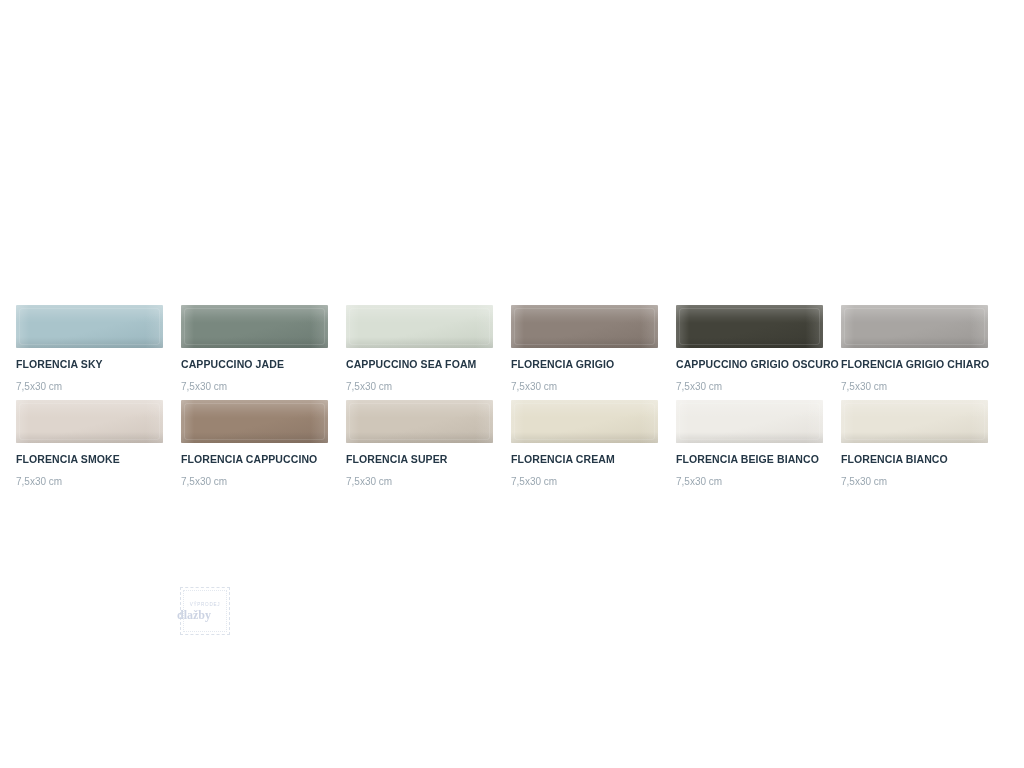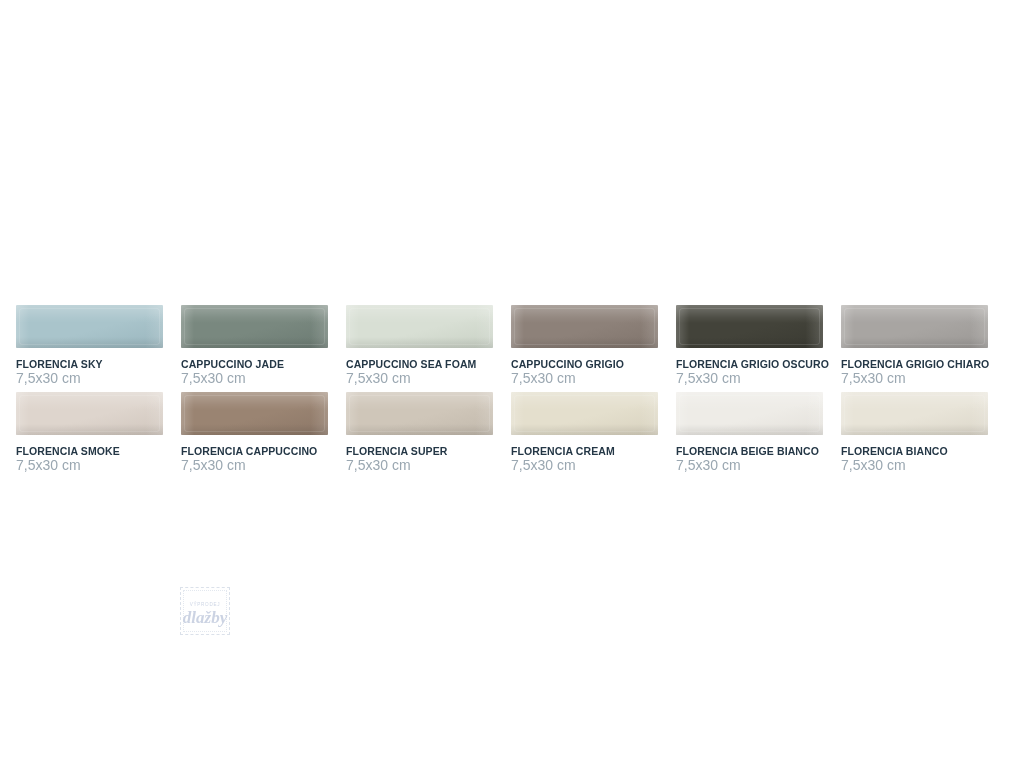--- a/index.html
+++ b/index.html
@@ -101,22 +101,22 @@
     margin-top: 10px;
     font-size: 10.5px;
     font-weight: bold;
     letter-spacing: 0.1px;
     color: #243746;
     white-space: nowrap;
     line-height: 12px;
   }
 
   .product-size {
-    margin-top: 3px;
-    font-size: 14px;
+    margin-top: 11px;
+    font-size: 10px;
     color: #9aa7b1;
     line-height: 11px;
     white-space: nowrap;
   }
 
   
   #watermark-logo {
     position: absolute;
     left: 177px;
     top: 584px;
@@ -149,23 +149,21 @@
     font-size: 4.6px;
     letter-spacing: 0.7px;
     color: #9daccb;
     font-family: "Liberation Sans", sans-serif;
   }
   #watermark-logo .logo-text-main {
     position: absolute;
     left: 0;
     right: 0;
     top: 24px;
-    text-align: center;
-    font-size: 17px;
-    font-style: italic;
+    font-size: 12px;
     font-weight: bold;
     color: #9aa9c8;
     font-family: "Liberation Serif", serif;
   }
 </style>
 </head>
 <body>
 
 <div id="page">
 
@@ -208,33 +206,33 @@
       </div>
       <div class="product-card">
         <div class="swatch-wrap">
           <div class="swatch" style="background: linear-gradient(165deg, rgb(141, 129, 121) 0%, rgb(141, 129, 121) 55%, rgb(128, 116, 108) 100%);">
             <div class="sheen-top"></div>
             <div class="sheen-bottom"></div>
             <div class="sheen-edge"></div>
             <div class="sheen-inner"></div>
           </div>
         </div>
-        <div class="product-name">CAPPUCCINO GRIGIO</div>
+        <div class="product-name">FLORENCIA GRIGIO</div>
         <div class="product-size">7,5x30 cm</div>
       </div>
       <div class="product-card">
         <div class="swatch-wrap">
           <div class="swatch" style="background: linear-gradient(165deg, rgb(67, 67, 58) 0%, rgb(67, 67, 58) 55%, rgb(58, 58, 50) 100%);">
             <div class="sheen-top"></div>
             <div class="sheen-bottom"></div>
             <div class="sheen-edge"></div>
             <div class="sheen-inner"></div>
           </div>
         </div>
-        <div class="product-name">FLORENCIA GRIGIO OSCURO</div>
+        <div class="product-name">CAPPUCCINO GRIGIO OSCURO</div>
         <div class="product-size">7,5x30 cm</div>
       </div>
       <div class="product-card">
         <div class="swatch-wrap">
           <div class="swatch" style="background: linear-gradient(165deg, rgb(168, 165, 162) 0%, rgb(168, 165, 162) 55%, rgb(155, 152, 149) 100%);">
             <div class="sheen-top"></div>
             <div class="sheen-bottom"></div>
             <div class="sheen-edge"></div>
             <div class="sheen-inner"></div>
           </div>

